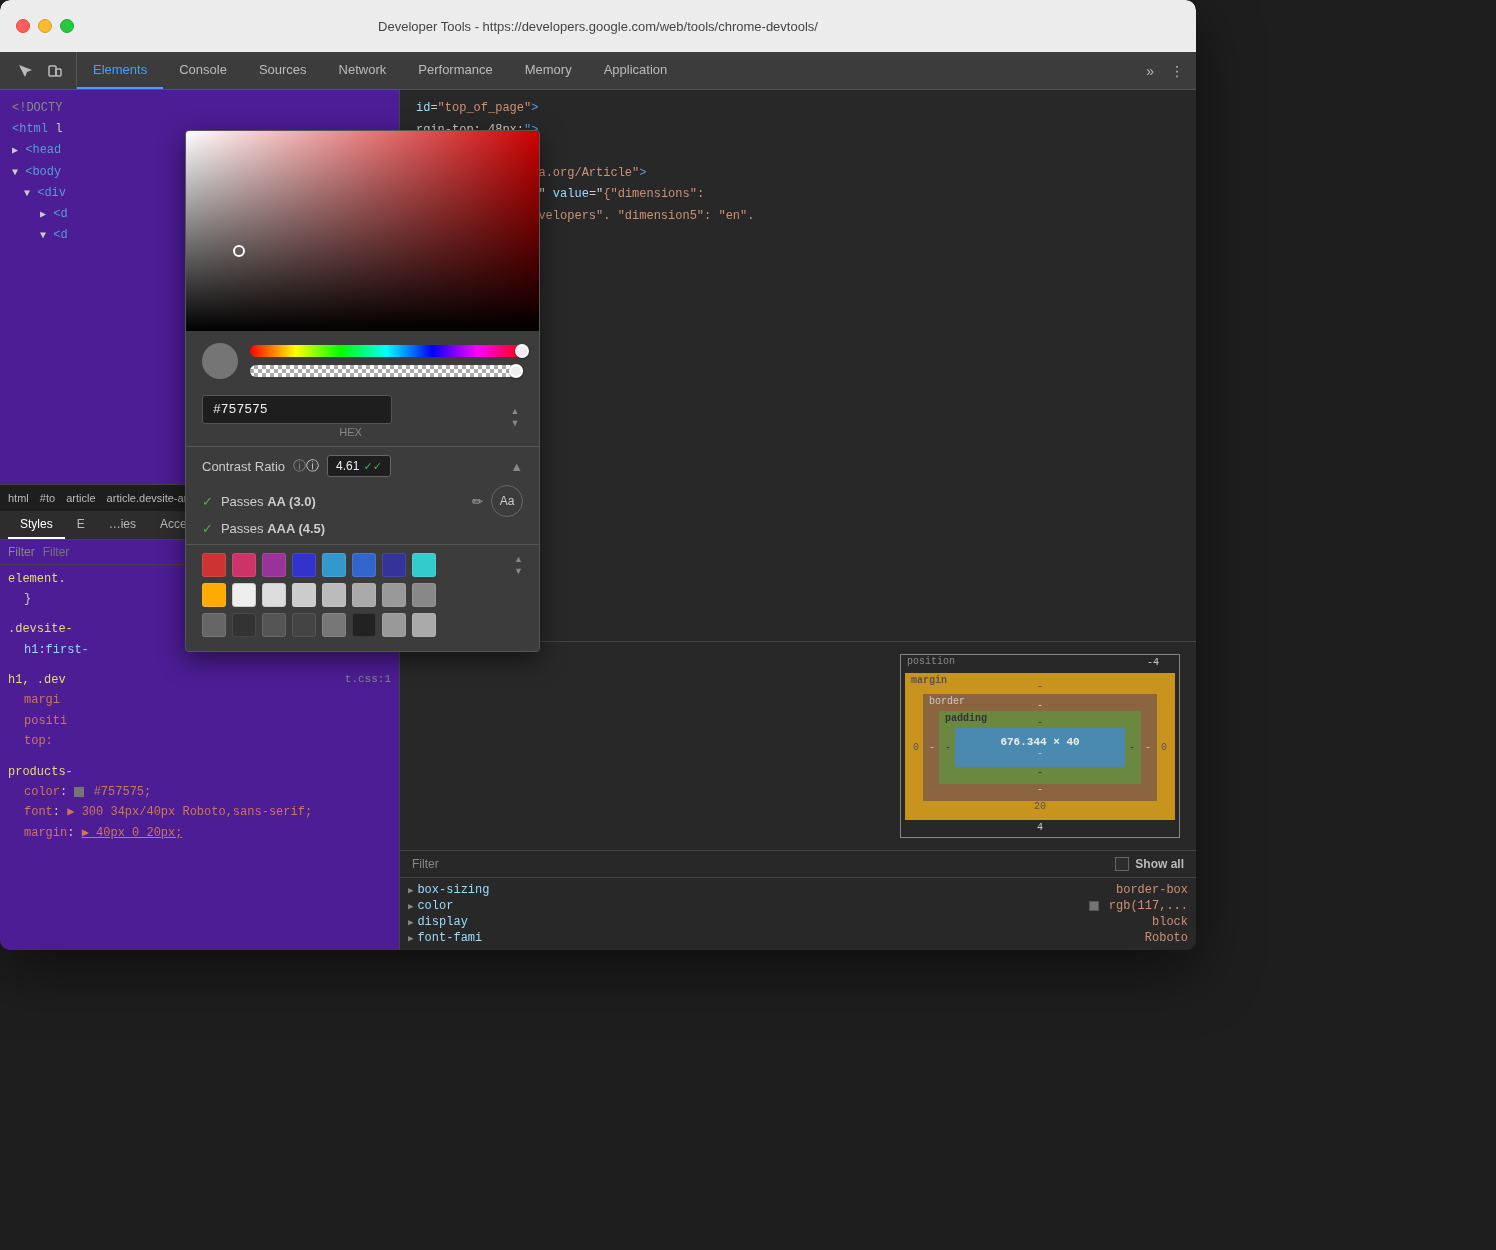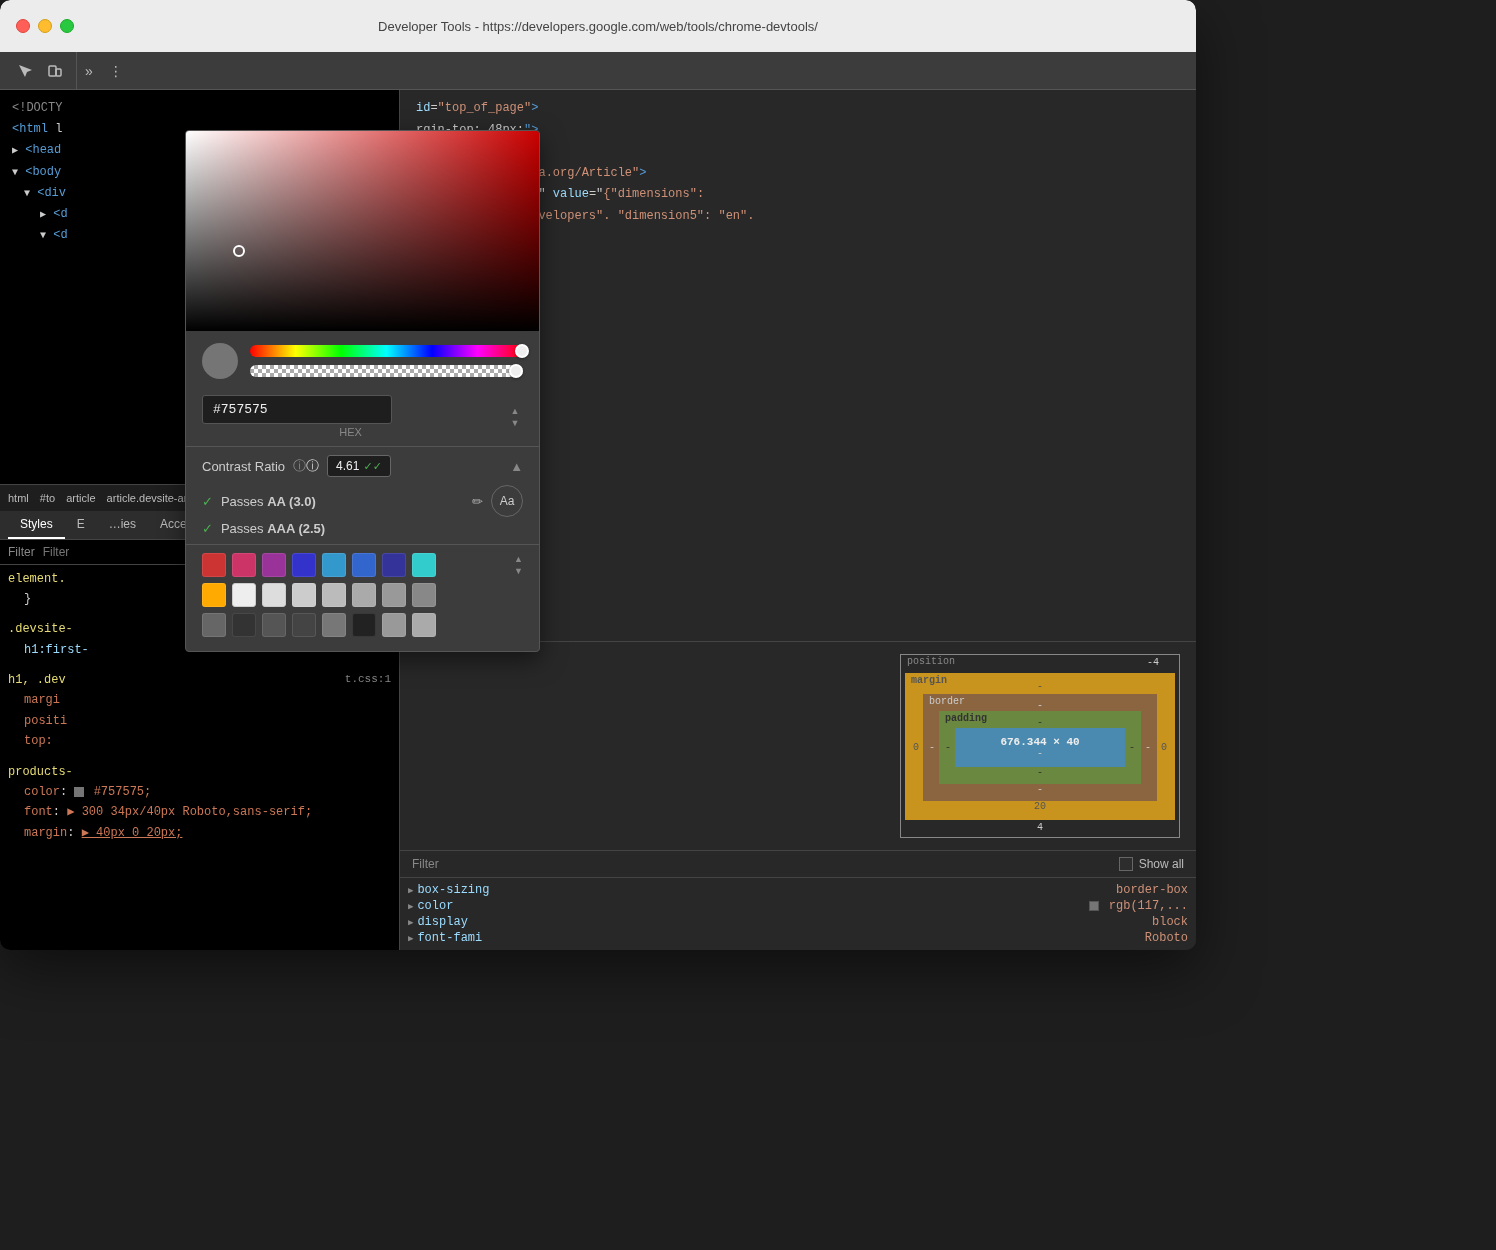--- a/index.html
+++ b/index.html
@@ -112,21 +112,21 @@
     
     .main-content {
       display: flex;
       flex: 1;
       overflow: hidden;
     }
 
     
     .dom-panel {
       width: 400px;
-      background: #000000;
+      background: #4c1d95;
       border-right: 1px solid #444;
       display: flex;
       flex-direction: column;
       overflow: hidden;
       position: relative;
     }
 
     .dom-tree {
       flex: 1;
       overflow: auto;
@@ -485,20 +485,21 @@
       color: #ccc;
       font-size: 12px;
       outline: none;
     }
     .rc-show-all {
       display: flex;
       align-items: center;
       gap: 6px;
       font-size: 12px;
       color: #bbb;
+      font-weight: bold;
     }
     .rc-checkbox {
       width: 14px;
       height: 14px;
       border: 1px solid #666;
       background: #2d2d2d;
     }
 
     .rc-props {
       padding: 4px 0;
@@ -552,20 +553,43 @@
       <div class="toolbar-icon-btn">
         <svg width="16" height="16" viewBox="0 0 16 16" fill="#bbb">
           <path d="M2 2 L8 14 L10 9 L15 7 Z"></path>
         </svg>
       </div>
       <div class="toolbar-icon-btn">
         <svg width="16" height="16" viewBox="0 0 16 16" fill="none" stroke="#bbb" stroke-width="1.5">
           <rect x="2" y="3" width="7" height="10" rx="1"></rect>
           <rect x="9" y="6" width="5" height="7" rx="1"></rect>
         </svg>
+      </div>
+    </div>
+    <div class="toolbar-tabs">
+      <div class="tab active">
+        <span>Elements</span>
+      </div>
+      <div class="tab">
+        <span>Console</span>
+      </div>
+      <div class="tab">
+        <span>Sources</span>
+      </div>
+      <div class="tab">
+        <span>Network</span>
+      </div>
+      <div class="tab">
+        <span>Performance</span>
+      </div>
+      <div class="tab">
+        <span>Memory</span>
+      </div>
+      <div class="tab">
+        <span>Application</span>
       </div>
     </div>
     <div class="toolbar-more">
       <span>»</span>
     </div>
     <div class="toolbar-more">
       <span>⋮</span>
     </div>
   </div>
 
@@ -809,21 +833,21 @@
     </div>
     <div class="cp-passes">
       <div class="cp-pass-row">
         <span class="cp-check">✓</span>
         <span>Passes <strong>AA (3.0)</strong></span>
         <span class="cp-eyedropper-btn">✏</span>
         <div class="cp-aa-btn">Aa</div>
       </div>
       <div class="cp-pass-row">
         <span class="cp-check">✓</span>
-        <span>Passes <strong>AAA (2.5)</strong></span>
+        <span>Passes <strong>AAA (4.5)</strong></span>
       </div>
     </div>
   </div>
 
   <div class="cp-swatches">
     <div class="cp-swatch-row">
       <div class="cp-swatch-item" style="background:#cc3333;"></div>
       <div class="cp-swatch-item" style="background:#cc3366;"></div>
       <div class="cp-swatch-item" style="background:#993399;"></div>
       <div class="cp-swatch-item" style="background:#3333cc;"></div>

